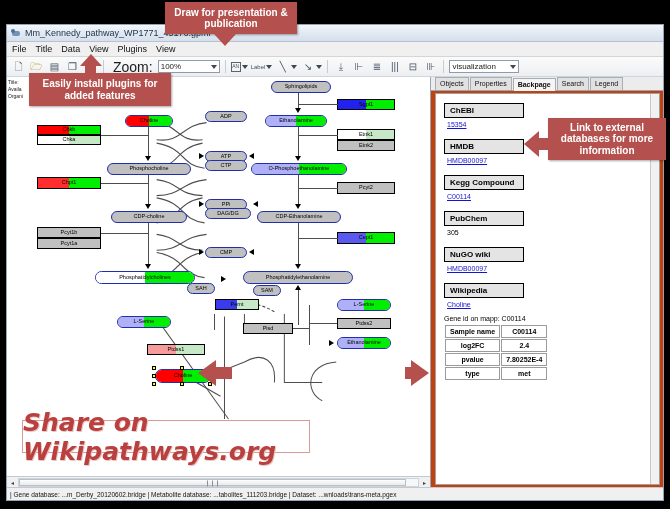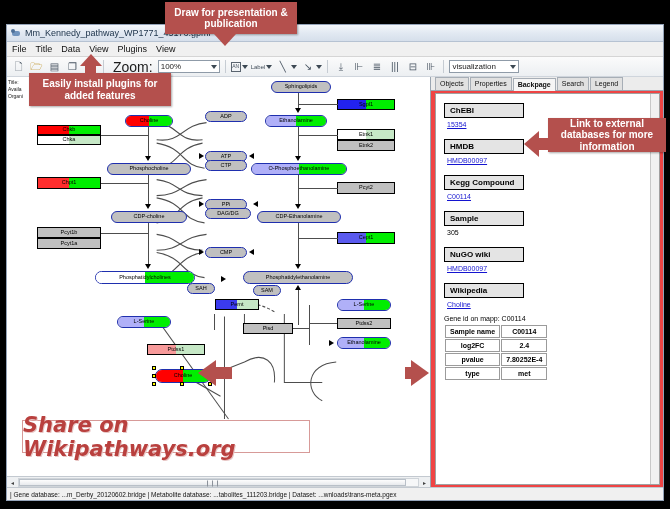--- a/index.html
+++ b/index.html
@@ -142,21 +142,21 @@
     height: 11px; background:#eef0f2; border-top:1px solid #c3c9d0;
     display:flex; align-items:center; position:relative;
   }
   .hscroll .arrow-l, .hscroll .arrow-r { width:11px;height:10px;display:flex;align-items:center;justify-content:center;font-size:6px;color:#444; }
   .hscroll .track { flex:1; height:9px; background:#f6f7f8; border:1px solid #cfd4d9; position:relative; }
   .hscroll .thumb { position:absolute; left:0; top:0; height:100%; width:97%;
     background:linear-gradient(to bottom,#fdfdfd,#e8eaed); border:1px solid #b9c0c8;
     display:flex;align-items:center;justify-content:center;font-size:6px;color:#8a9099;}
 
   
-  .side-panel { flex: 1; background:#ef4444; display:flex; flex-direction:column; min-width:0; }
+  .side-panel { flex: 1; background:#c2410c; display:flex; flex-direction:column; min-width:0; }
   .tabs-row {
     height: 14px; display:flex; align-items:flex-end; padding-left:4px; gap:1px;
     background:#ececec; border-bottom:1px solid #9aa5b1;
   }
   .tab {
     font-size:7px; padding:1px 4px 1px 4px; border:1px solid #a7aeb6;
     border-bottom:none; background:#e1e1e1; color:#111; line-height:10px;
   }
   .tab.active { background:#f5f5f5; font-weight:bold; position:relative; top:1px; }
   .backpage {
@@ -190,21 +190,21 @@
   }
   .cal-arrow { position:absolute; width:0;height:0; z-index:40; }
 
   .share-banner {
     position:absolute; left:22px; top:420px; width:288px; height:33px;
     border:1px solid #d79a98; background:#fff; z-index:35;
     display:flex; align-items:center; justify-content:center;
   }
   .share-banner span {
     font-family: "DejaVu Sans", sans-serif;
-    font-style: italic; font-weight:bold; font-size:21px; color:#b9403e;
+    font-style: italic; font-weight:bold; font-size:25px; color:#b9403e;
     text-shadow: 1px 1px 0 #e8c6c5;
   }
 </style>
 </head>
 <body>
 
 <div id="root">
 
   <div class="app-window">
 
@@ -567,21 +567,21 @@
         <div class="backpage">
           <div class="bp-head">ChEBI</div>
           <a class="bp-link">15354</a>
 
           <div class="bp-head">HMDB</div>
           <a class="bp-link">HMDB00097</a>
 
           <div class="bp-head">Kegg Compound</div>
           <a class="bp-link">C00114</a>
 
-          <div class="bp-head">Sample</div>
+          <div class="bp-head">PubChem</div>
           <span class="bp-plain">305</span>
 
           <div class="bp-head">NuGO wiki</div>
           <a class="bp-link">HMDB00097</a>
 
           <div class="bp-head">Wikipedia</div>
           <a class="bp-link">Choline</a>
 
           <div class="bp-geneid">Gene id on mapp: C00114</div>
 
@@ -621,21 +621,21 @@
   </div>
   <span class="cal-arrow" style="left:214px; top:34px; border-left:11px solid transparent; border-right:11px solid transparent; border-top:12px solid #b4504d;"></span>
   <span class="cal-arrow" style="left:219px; top:30px; width:11px; height:8px; background:#b4504d; border:none;"></span>
 
   <div class="callout" style="left:29px; top:73px; width:142px; height:33px; font-size:10px;">
     <span>Easily install plugins for added features</span>
   </div>
   <span class="cal-arrow" style="left:80px; top:54px; border-left:11px solid transparent; border-right:11px solid transparent; border-bottom:12px solid #b4504d;"></span>
   <span class="cal-arrow" style="left:85px; top:64px; width:11px; height:12px; background:#b4504d;"></span>
 
-  <div class="callout" style="left:548px; top:118px; width:118px; height:34px; font-size:10px;">
+  <div class="callout" style="left:548px; top:118px; width:118px; height:42px; font-size:10px;">
     <span>Link  to external databases  for more information</span>
   </div>
   <span class="cal-arrow" style="left:524px; top:131px; border-top:13px solid transparent; border-bottom:13px solid transparent; border-right:15px solid #b4504d;"></span>
   <span class="cal-arrow" style="left:538px; top:138px; width:14px; height:12px; background:#b4504d;"></span>
 
   <span class="cal-arrow" style="left:198px; top:360px; border-top:13px solid transparent; border-bottom:13px solid transparent; border-right:18px solid #b4504d;"></span>
   <span class="cal-arrow" style="left:214px; top:367px; width:18px; height:12px; background:#b4504d;"></span>
   <span class="cal-arrow" style="left:411px; top:360px; border-top:13px solid transparent; border-bottom:13px solid transparent; border-left:18px solid #b4504d;"></span>
   <span class="cal-arrow" style="left:405px; top:367px; width:10px; height:12px; background:#b4504d;"></span>
 

